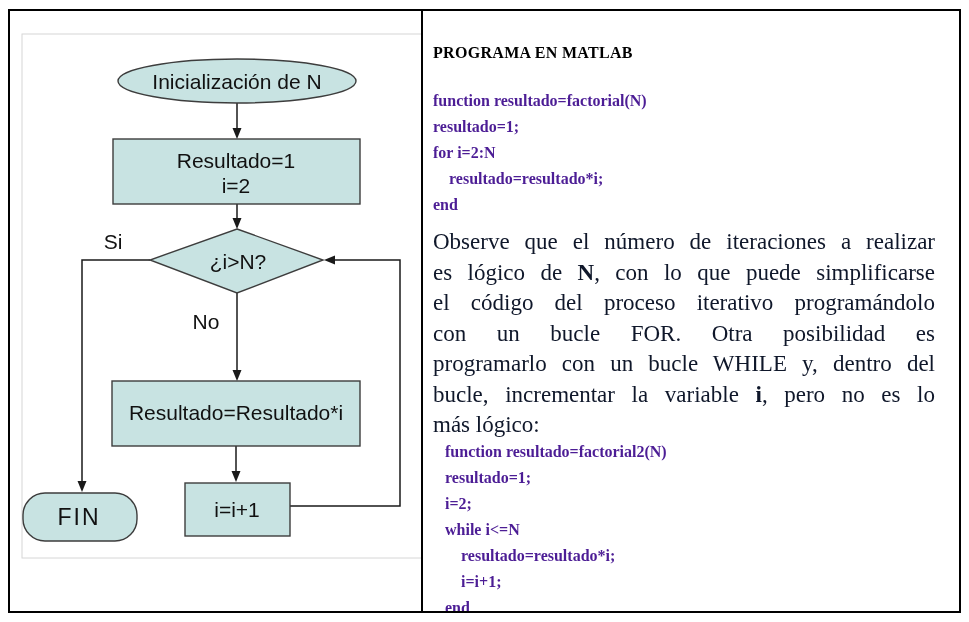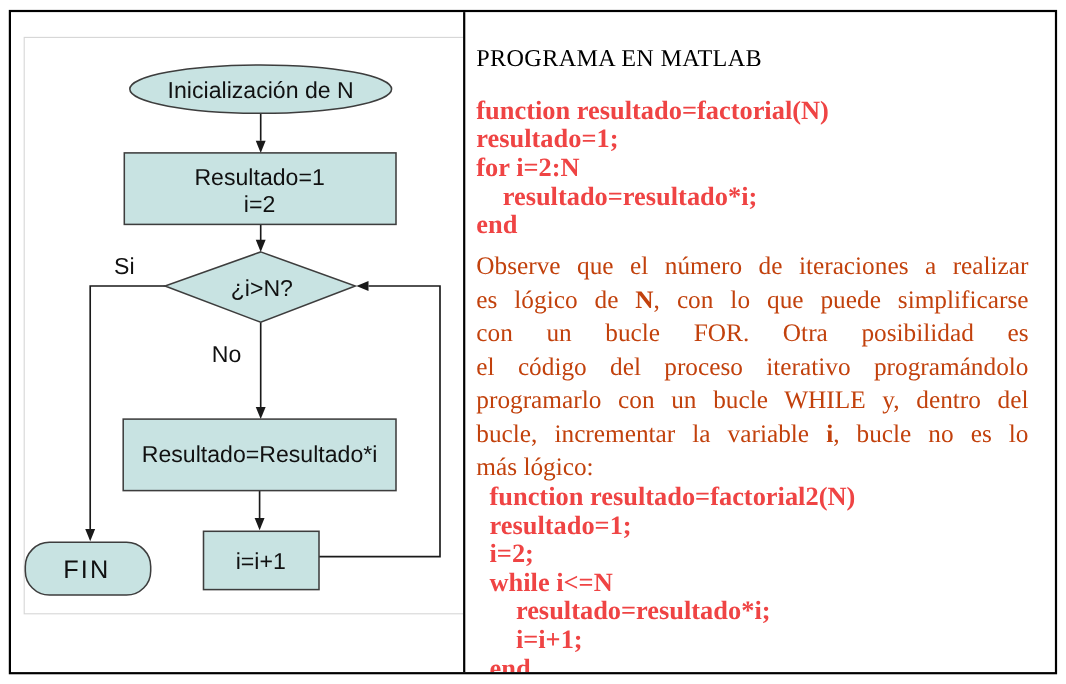--- a/index.html
+++ b/index.html
@@ -20,32 +20,32 @@
   svg.flow .shape { fill:var(--node-fill,#c8e3e2); stroke:var(--node-border,#3d3d3d); stroke-width:1.4; }
   svg.flow .pic-border { fill:none; stroke:#d6d6d6; stroke-width:1; }
   svg.flow .edge { fill:none; stroke:var(--line-color,#1a1a1a); stroke-width:1.5; }
   svg.flow .head { fill:var(--line-color,#1a1a1a); stroke:none; }
   svg.flow text {
     font-family:"Liberation Sans", sans-serif; font-size:21px; fill:#111;
   }
   svg.flow text.mid { text-anchor:middle; }
   svg.flow text.fin { font-size:23px; letter-spacing:2px; }
   .heading {
-    font-weight:normal; font-size:22px; line-height:26px; margin:0; color:#000;
+    font-weight:bold; font-size:16px; line-height:26px; margin:0; color:#000;
     letter-spacing:0.3px;
   }
   .codeblock { margin:0; }
   .codeblock .cline {
-    font-weight:bold; font-size:24px; line-height:26px; white-space:pre; color:#ef4444;
+    font-weight:bold; font-size:16px; line-height:26px; white-space:pre; color:#4c1d95;
   }
   .codeblock.first { margin-top:22px; }
   .codeblock.second { margin-top:-2px;margin-left:12px; }
   .para { margin-top:9px; width:502px; }
   .pline {
-    font-size:23px; line-height:30.5px; color:#c2410c;
+    font-size:23px; line-height:30.5px; color:#0f172a;
     text-align:justify; text-align-last:justify;
   }
   .pline.last { text-align:right; text-align-last:left; }
   .pline b { font-weight:bold; }
 </style>
 </head>
 <body>
 
 <div class="frame">
 
@@ -105,24 +105,24 @@
       <div class="cline">function resultado=factorial(N)</div>
       <div class="cline">resultado=1;</div>
       <div class="cline">for i=2:N</div>
       <div class="cline">    resultado=resultado*i;</div>
       <div class="cline">end</div>
     </div>
 
     <div class="para">
       <div class="pline"><span>Observe que el número de iteraciones a realizar</span></div>
       <div class="pline"><span>es lógico de </span><b>N</b><span>, con lo que puede simplificarse</span></div>
+      <div class="pline"><span>el código del proceso iterativo programándolo</span></div>
       <div class="pline"><span>con un bucle FOR. Otra posibilidad es</span></div>
-      <div class="pline"><span>el código del proceso iterativo programándolo</span></div>
       <div class="pline"><span>programarlo con un bucle WHILE y, dentro del</span></div>
-      <div class="pline"><span>bucle, incrementar la variable </span><b>i</b><span>, bucle no es lo</span></div>
+      <div class="pline"><span>bucle, incrementar la variable </span><b>i</b><span>, pero no es lo</span></div>
       <div class="pline last"><span>más lógico:</span></div>
     </div>
 
     <div class="codeblock second">
       <div class="cline">function resultado=factorial2(N)</div>
       <div class="cline">resultado=1;</div>
       <div class="cline">i=2;</div>
       <div class="cline">while i&lt;=N</div>
       <div class="cline">    resultado=resultado*i;</div>
       <div class="cline">    i=i+1;</div>

